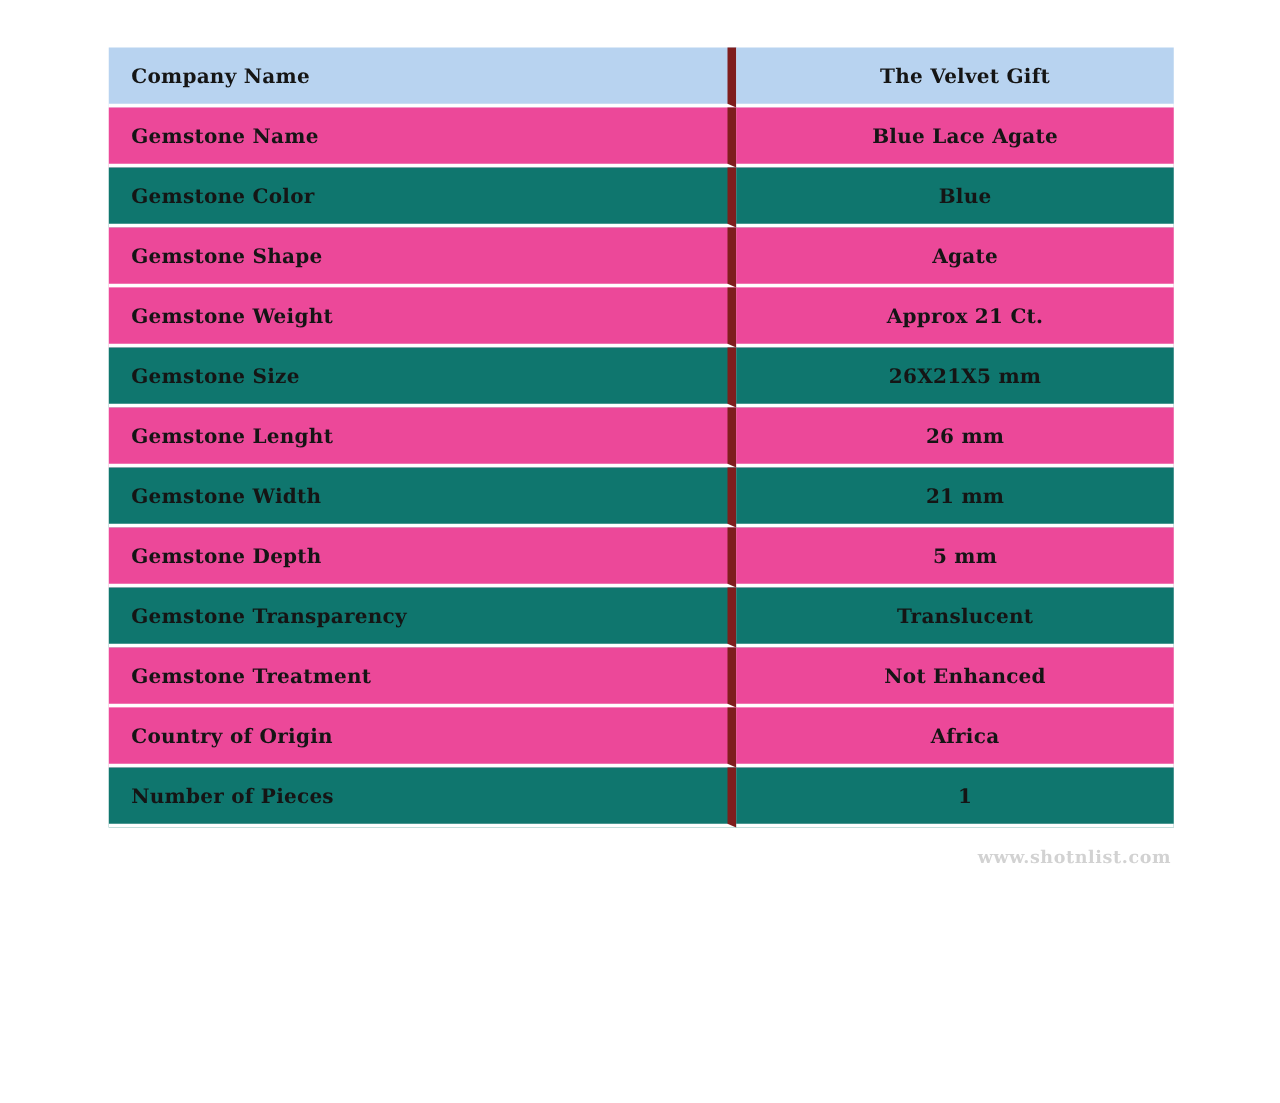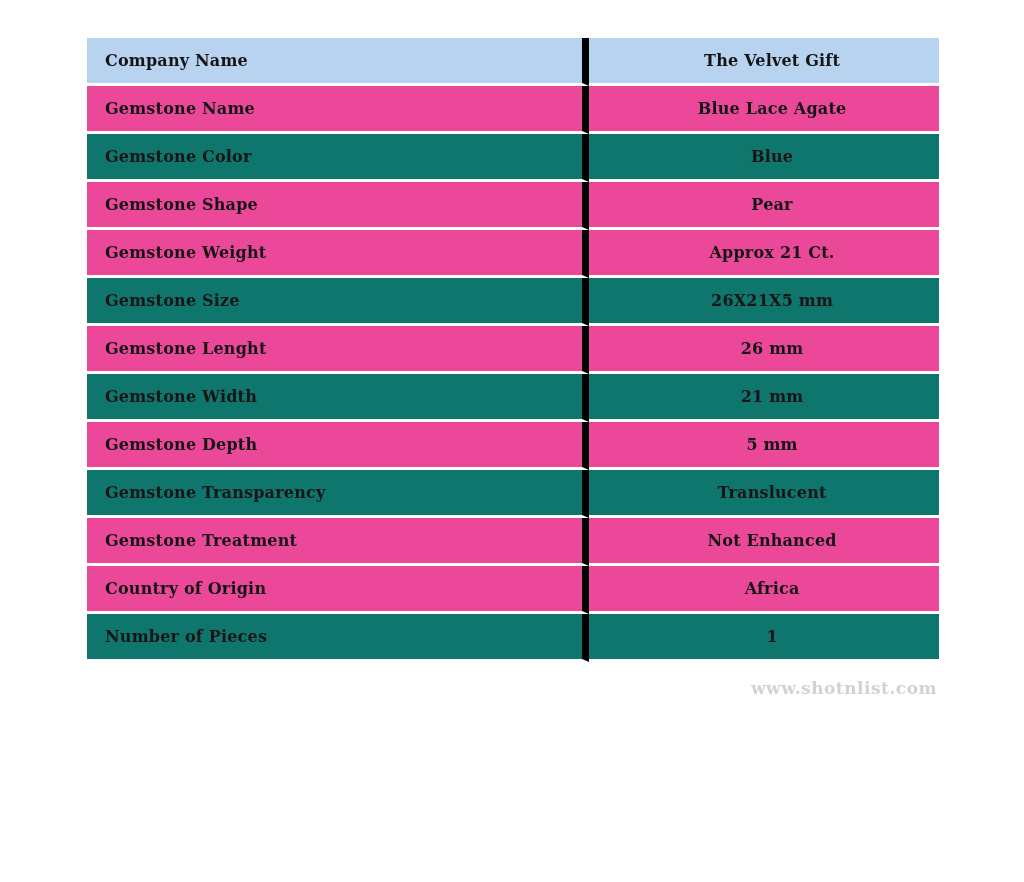--- a/index.html
+++ b/index.html
@@ -30,36 +30,36 @@
     font-size: 16px;
     letter-spacing: 0.2px;
     color: #151515;
     border-bottom: 3px solid #ffffff;
     overflow: hidden;
     white-space: nowrap;
   }
   td.cell-label {
     width: 498px;
     padding-left: 18px;
-    border-right: 7px solid #000000;
+    border-right: 7px solid #7f1d1d;
   }
   td.cell-value {
     width: 347px;
     padding-left: 16px;
     text-align: center;
   }
   tr.header-row td { background: #b8d3f0; }
   tr.row-alt td    { background: #ec4899; }
   tr.row-plain td  { background: #0f766e; }
   .watermark {
     width: 852px;
     margin: 16px 0 0 85px;
     text-align: right;
     font-weight: bold;
-    font-size: 17px;
+    font-size: 14px;
     letter-spacing: 0.5px;
     color: #d2d2d2;
   }
 </style>
 </head>
 <body>
 
 <div class="page">
 
   <table class="spec-table">
@@ -72,21 +72,21 @@
       <tr class="row-alt">
         <td class="cell-label">Gemstone Name</td>
         <td class="cell-value">Blue Lace Agate</td>
       </tr>
       <tr class="row-plain">
         <td class="cell-label">Gemstone Color</td>
         <td class="cell-value">Blue</td>
       </tr>
       <tr class="row-alt">
         <td class="cell-label">Gemstone Shape</td>
-        <td class="cell-value">Pear</td>
+        <td class="cell-value">Agate</td>
       </tr>
       <tr class="row-alt">
         <td class="cell-label">Gemstone Weight</td>
         <td class="cell-value">Approx 21 Ct.</td>
       </tr>
       <tr class="row-plain">
         <td class="cell-label">Gemstone Size</td>
         <td class="cell-value">26X21X5 mm</td>
       </tr>
       <tr class="row-alt">

